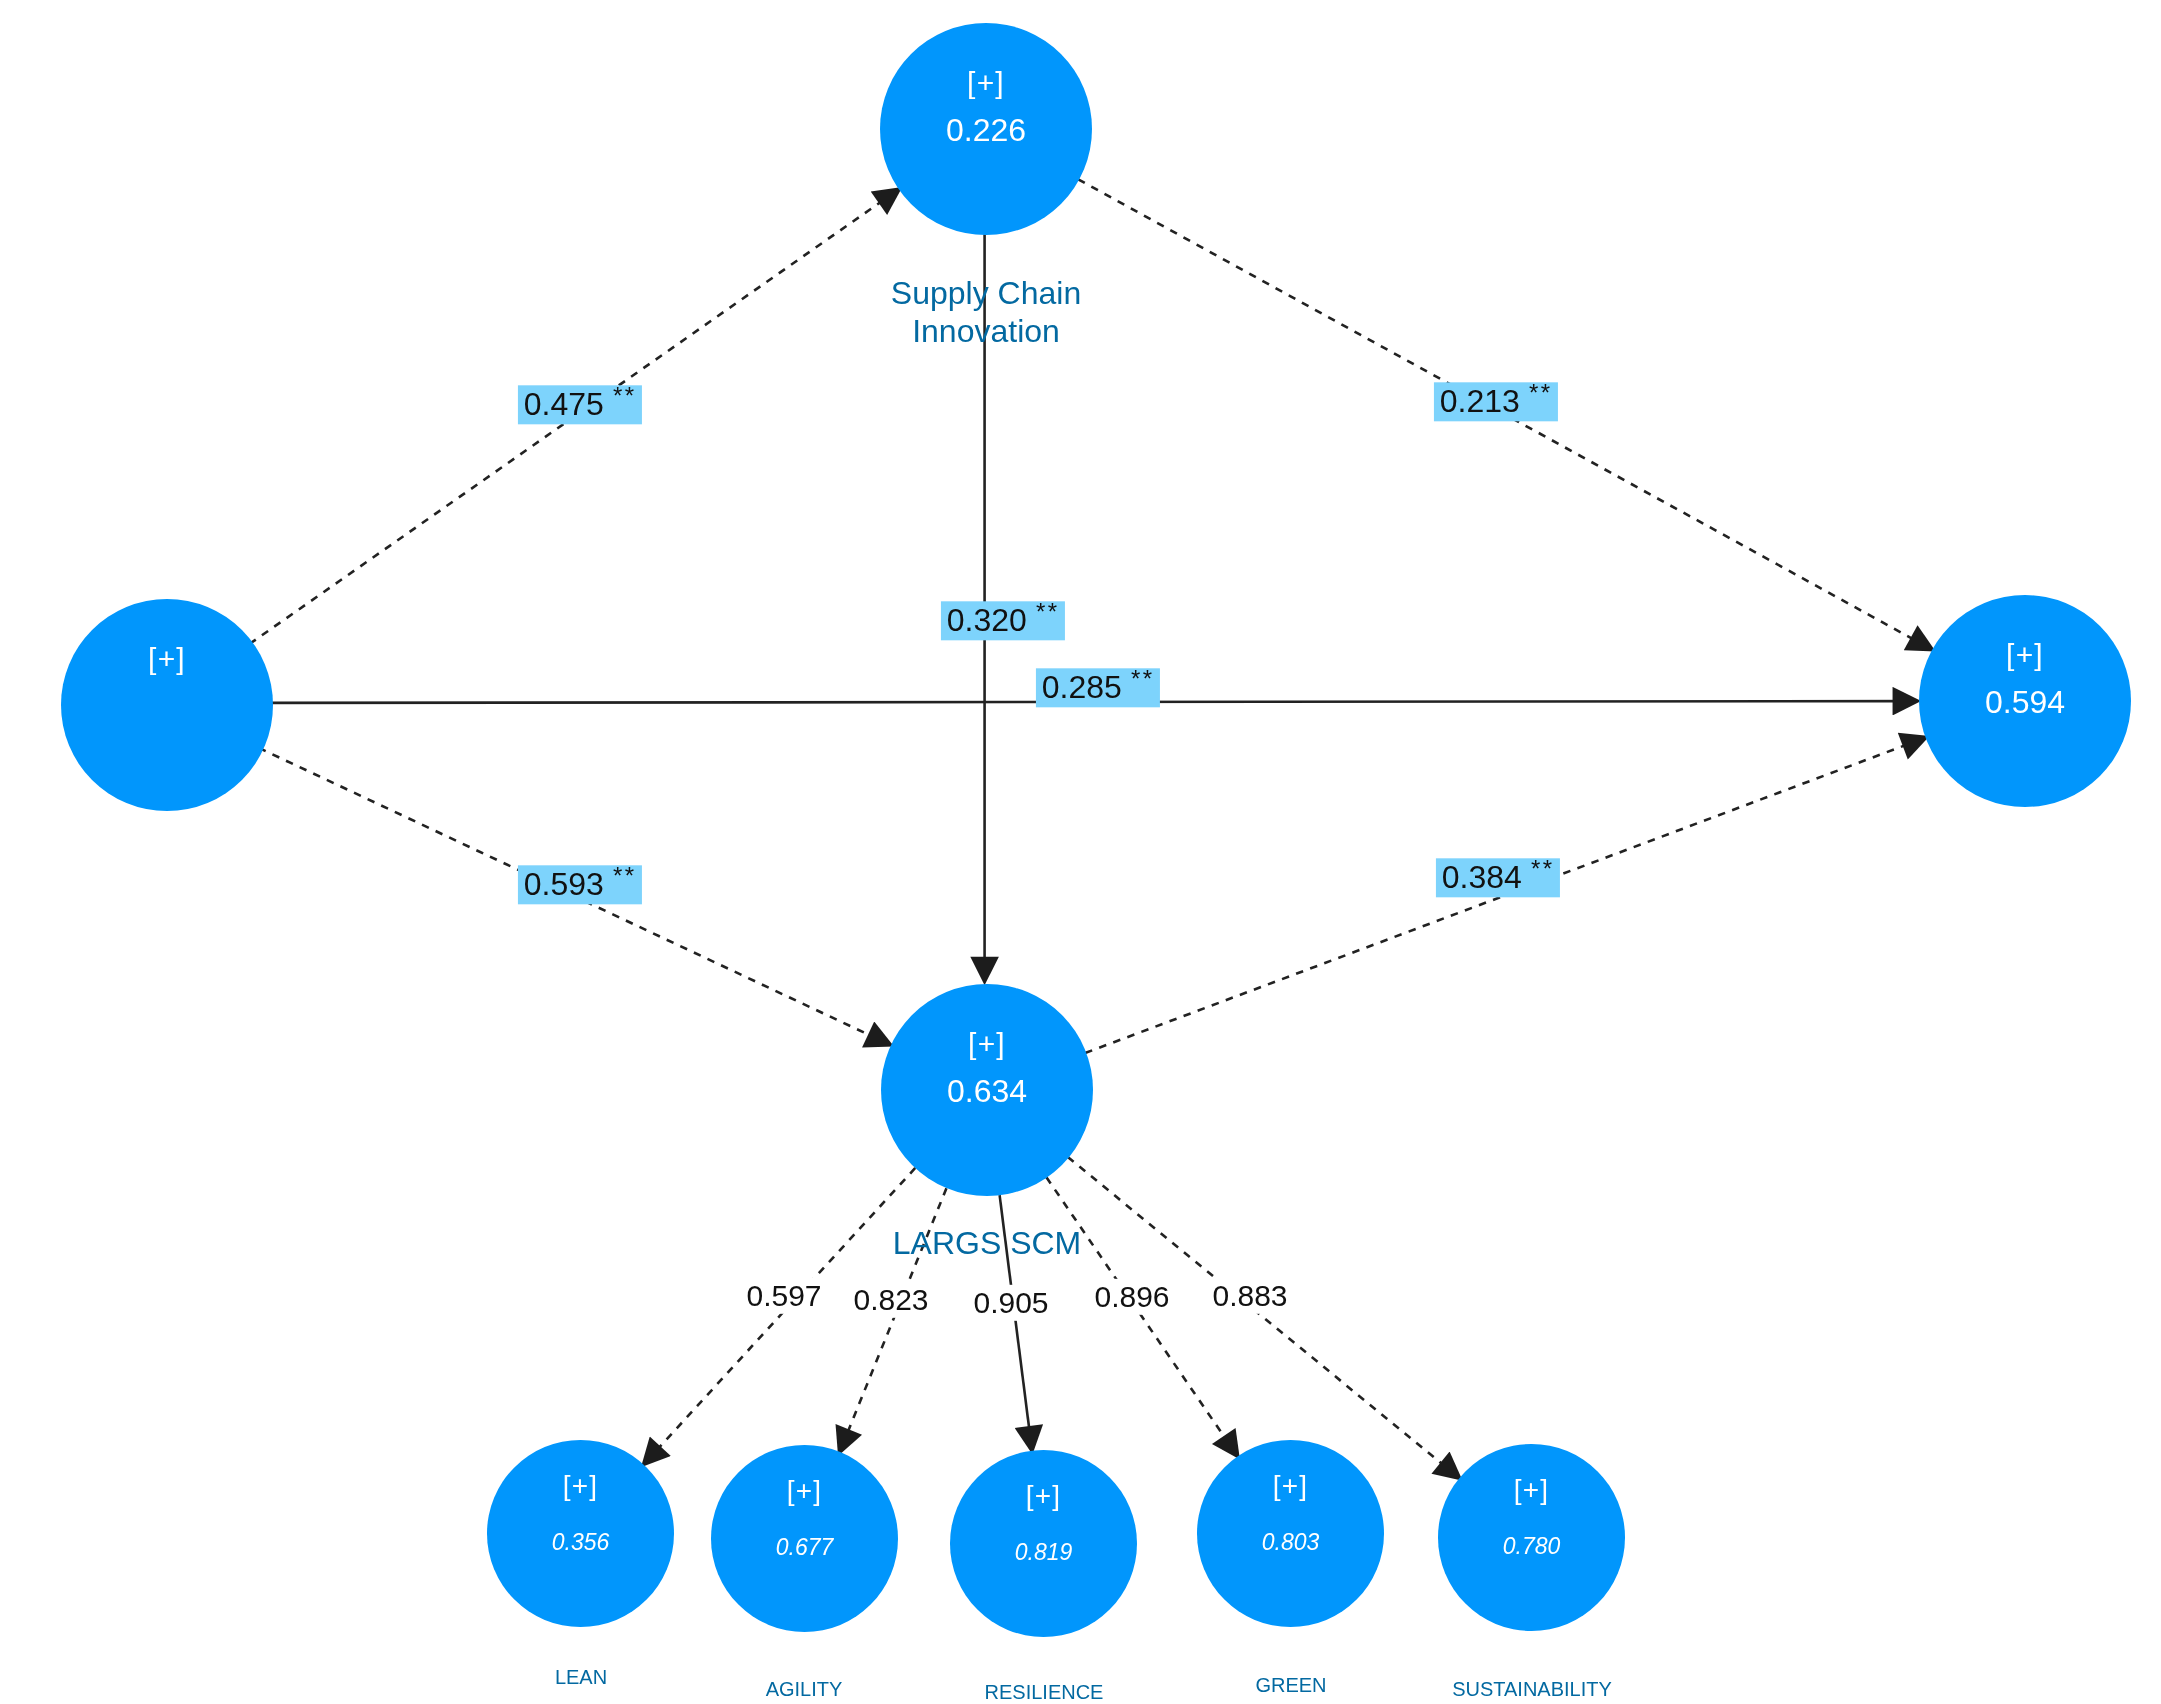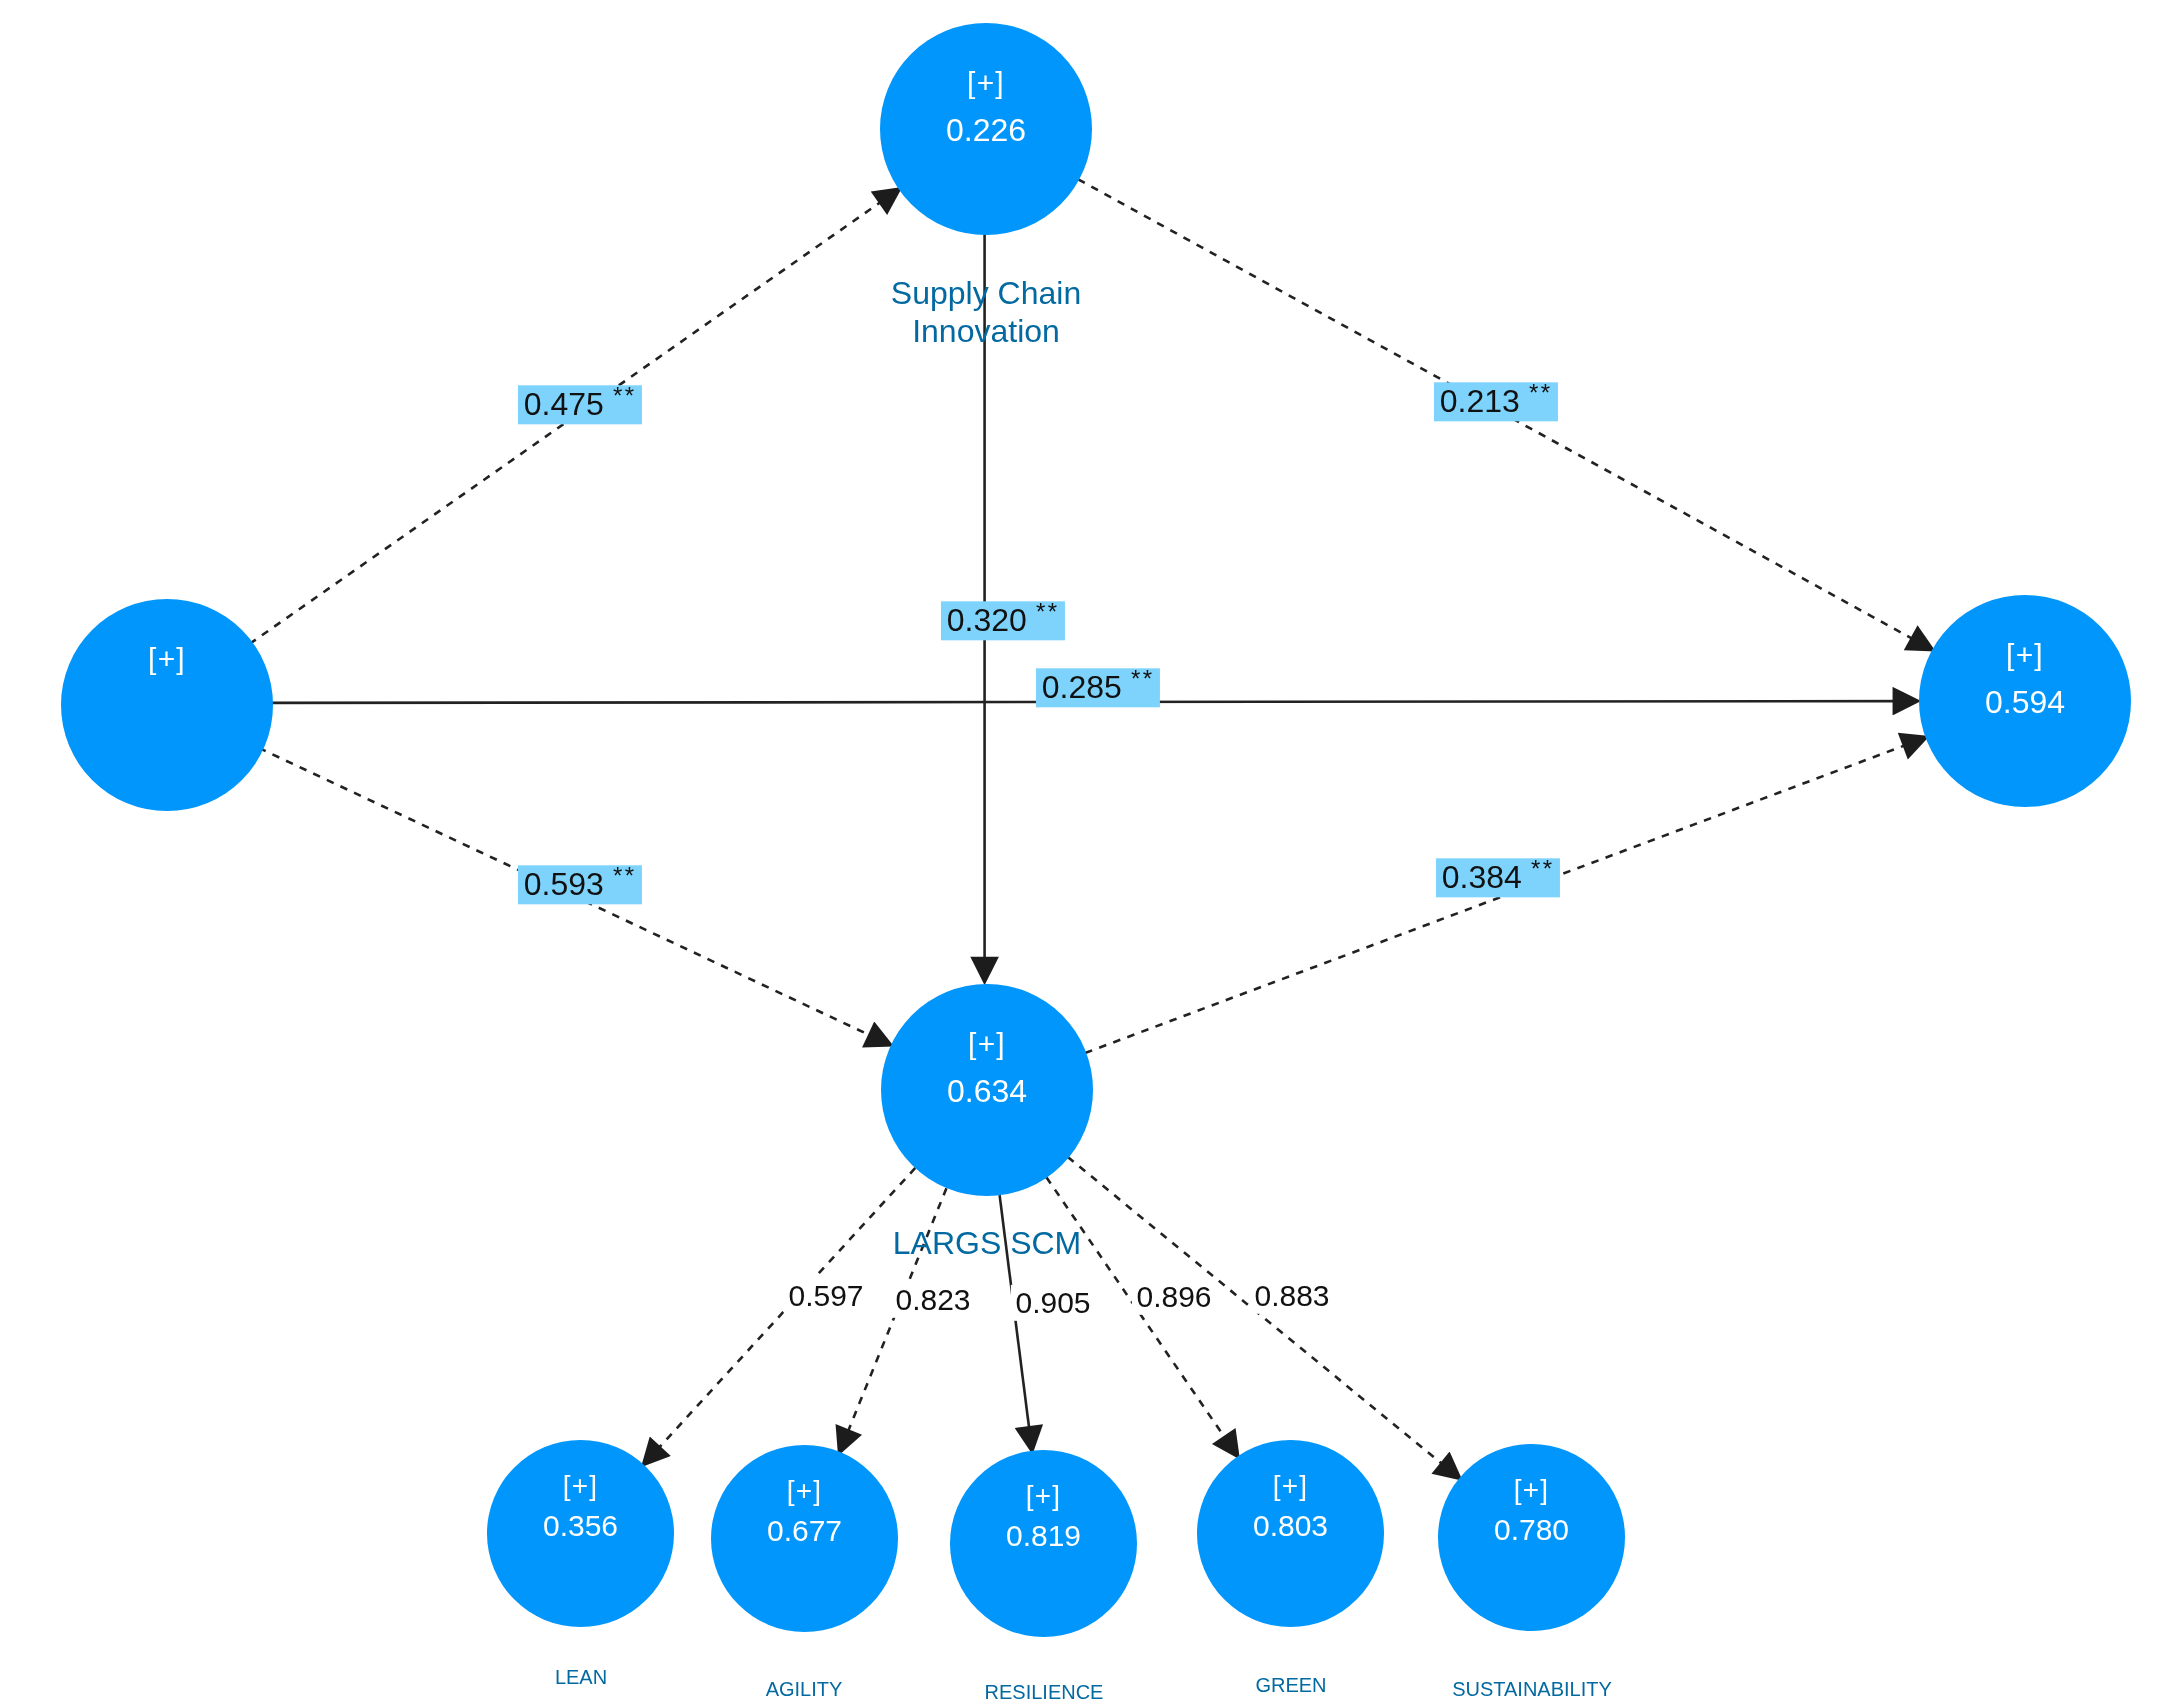--- a/index.html
+++ b/index.html
@@ -46,21 +46,21 @@
     line-height: 36px;
     letter-spacing: 1.2px;
   }
   .node.indicator .node-plus { font-size: 28px; line-height: 32px; }
   .node-value {
     color: #ffffff;
     font-size: 32px;
     line-height: 38px;
     margin-top: 10.4px;
   }
-  .node.indicator .node-value { font-size: 30px; line-height: 35px; margin-top: 6px; }
+  .node.indicator .node-value { font-size: 23px; line-height: 35px; margin-top: 23px; font-style: italic; }
 
   .node-label {
     position: absolute;
     transform: translate(-50%, -50%);
     color: #0369a1;
     font-size: 32px;
     line-height: 38px;
     text-align: center;
     white-space: pre-line;
     z-index: 3;
@@ -86,21 +86,20 @@
   }
   .loading {
     position: absolute;
     transform: translate(-50%, -50%);
     color: #111111;
     font-size: 30px;
     background: #ffffff;
     padding: 1.2px 4.6px;
     white-space: nowrap;
     z-index: 3;
-    margin-left: 42px;
   }
 </style>
 </head>
 <body>
 
 <div class="canvas">
 
   <svg class="edges" viewBox="0 0 3740 2950" xmlns="http://www.w3.org/2000/svg">
     <defs>
       <marker id="arrow" viewBox="0 0 10 10" refX="8.6" refY="5" markerWidth="13" markerHeight="11" orient="auto-start-reverse">

